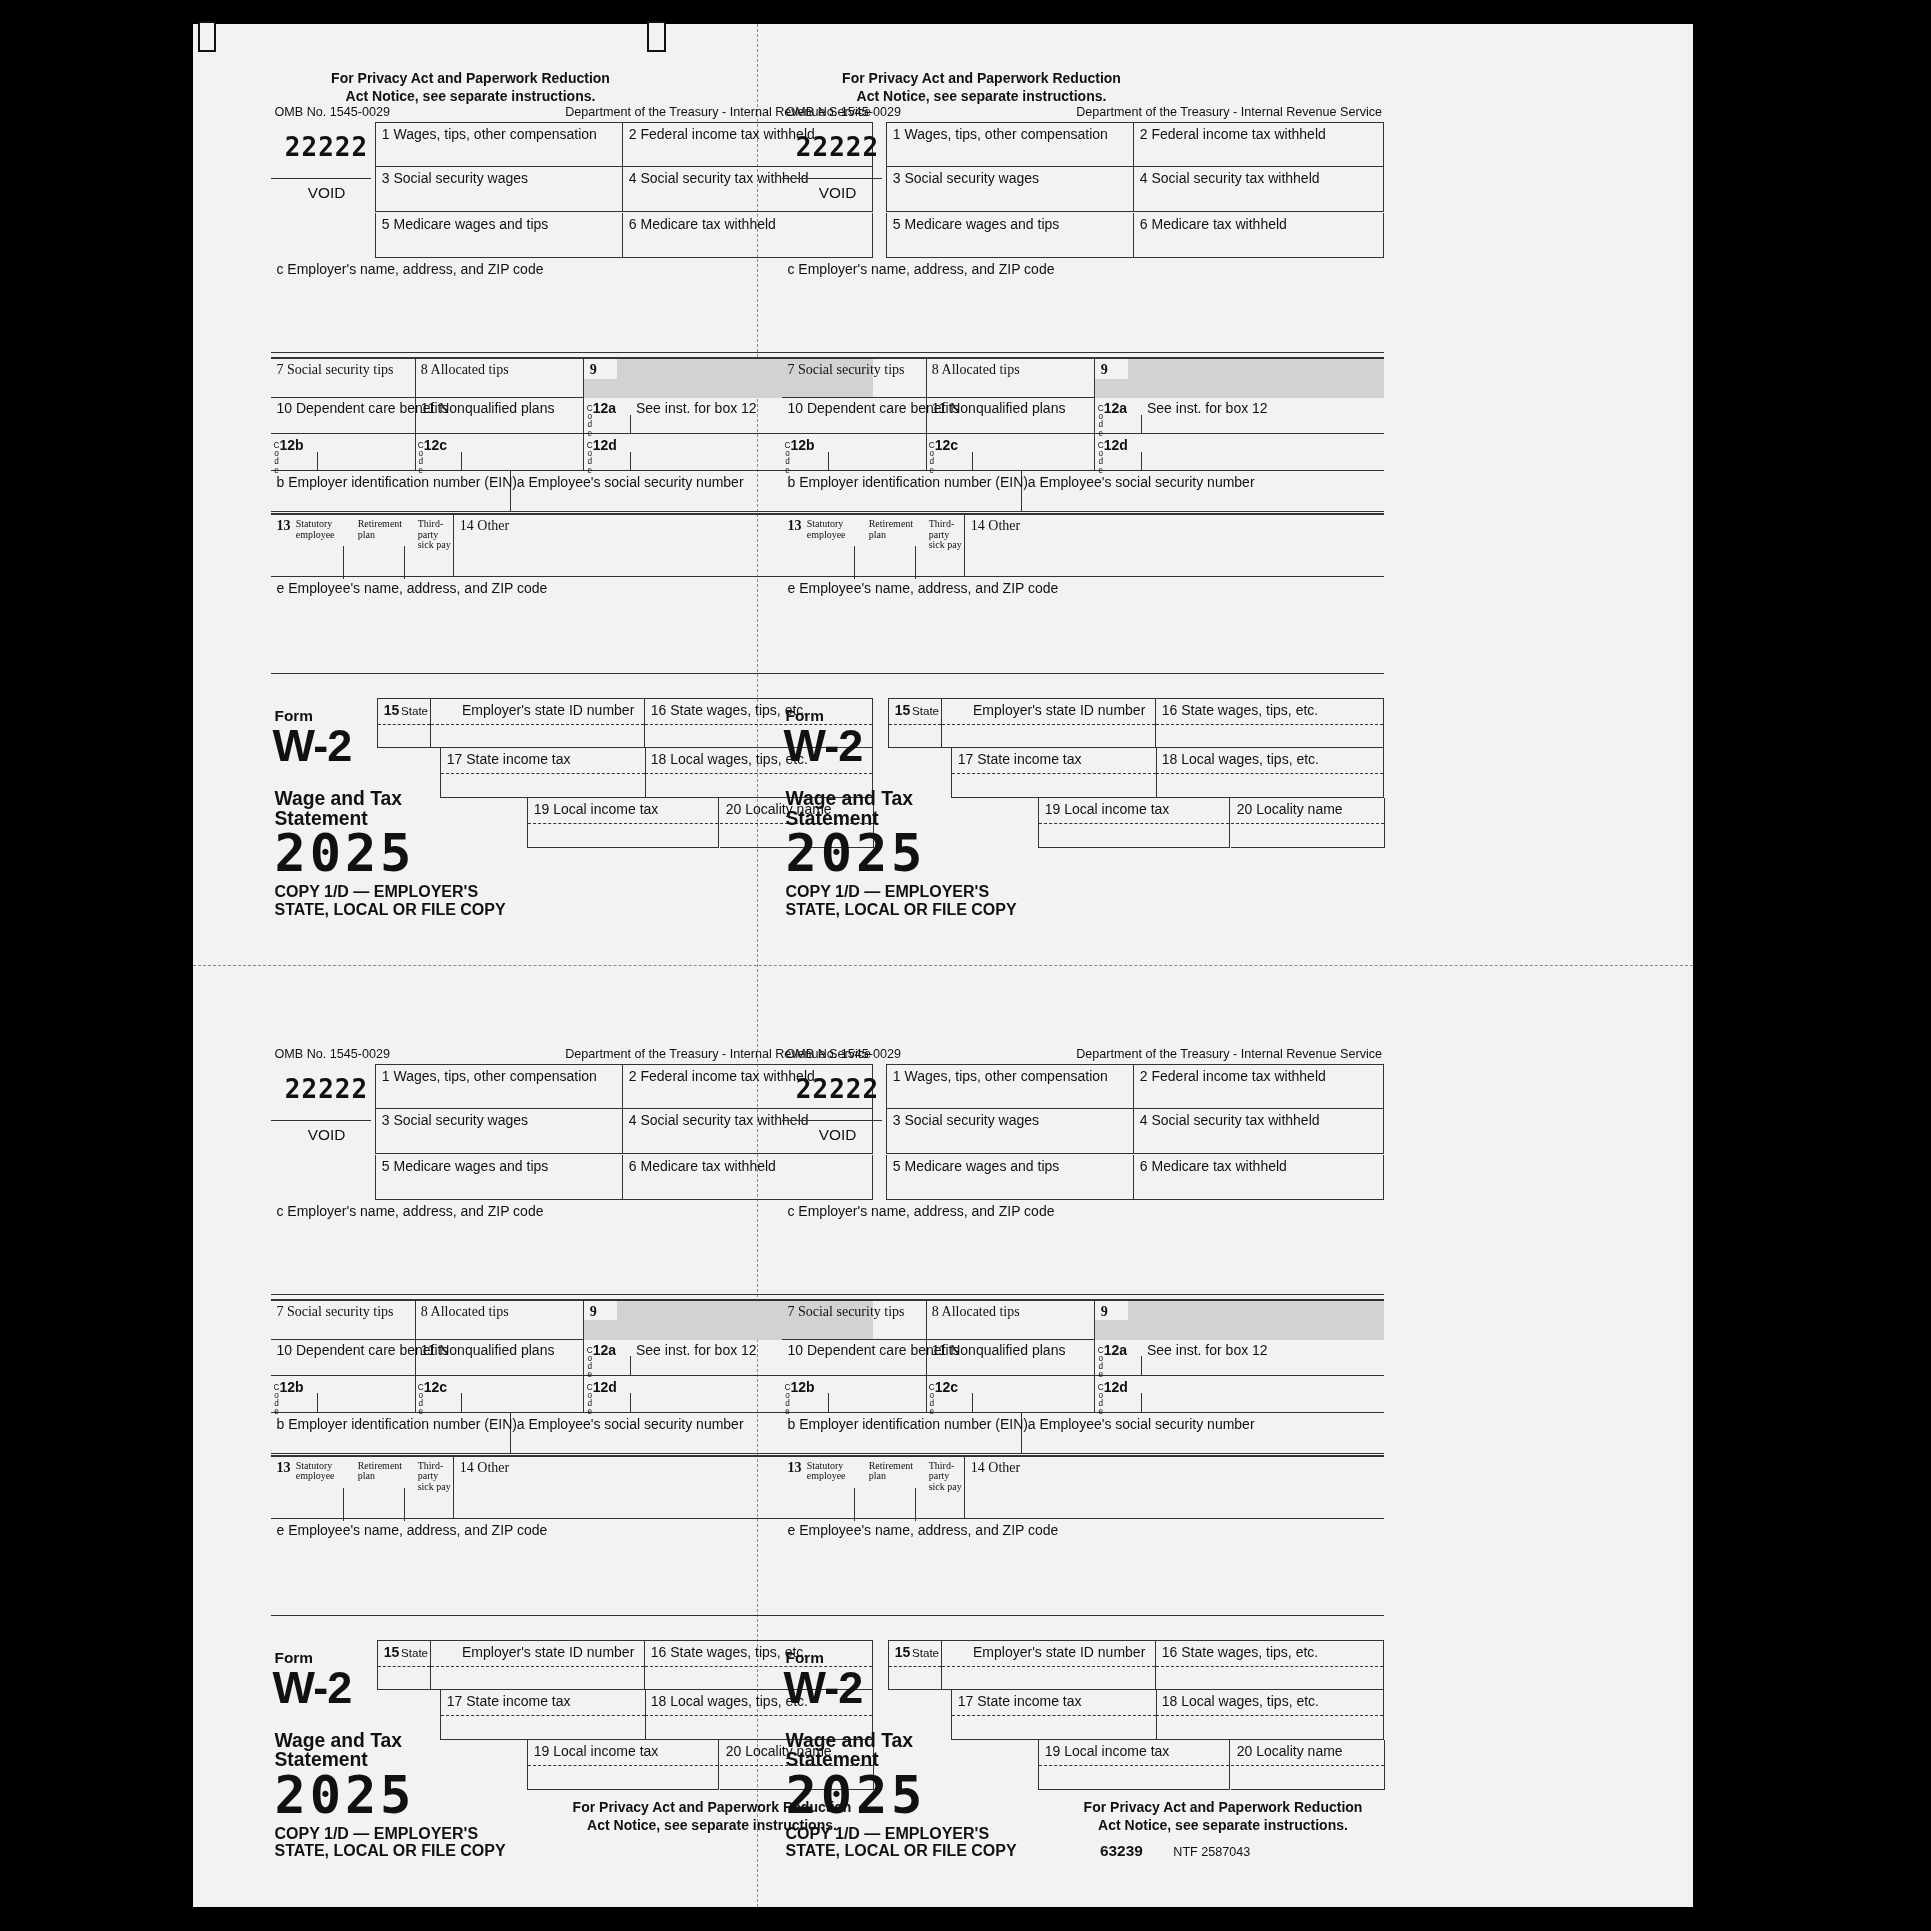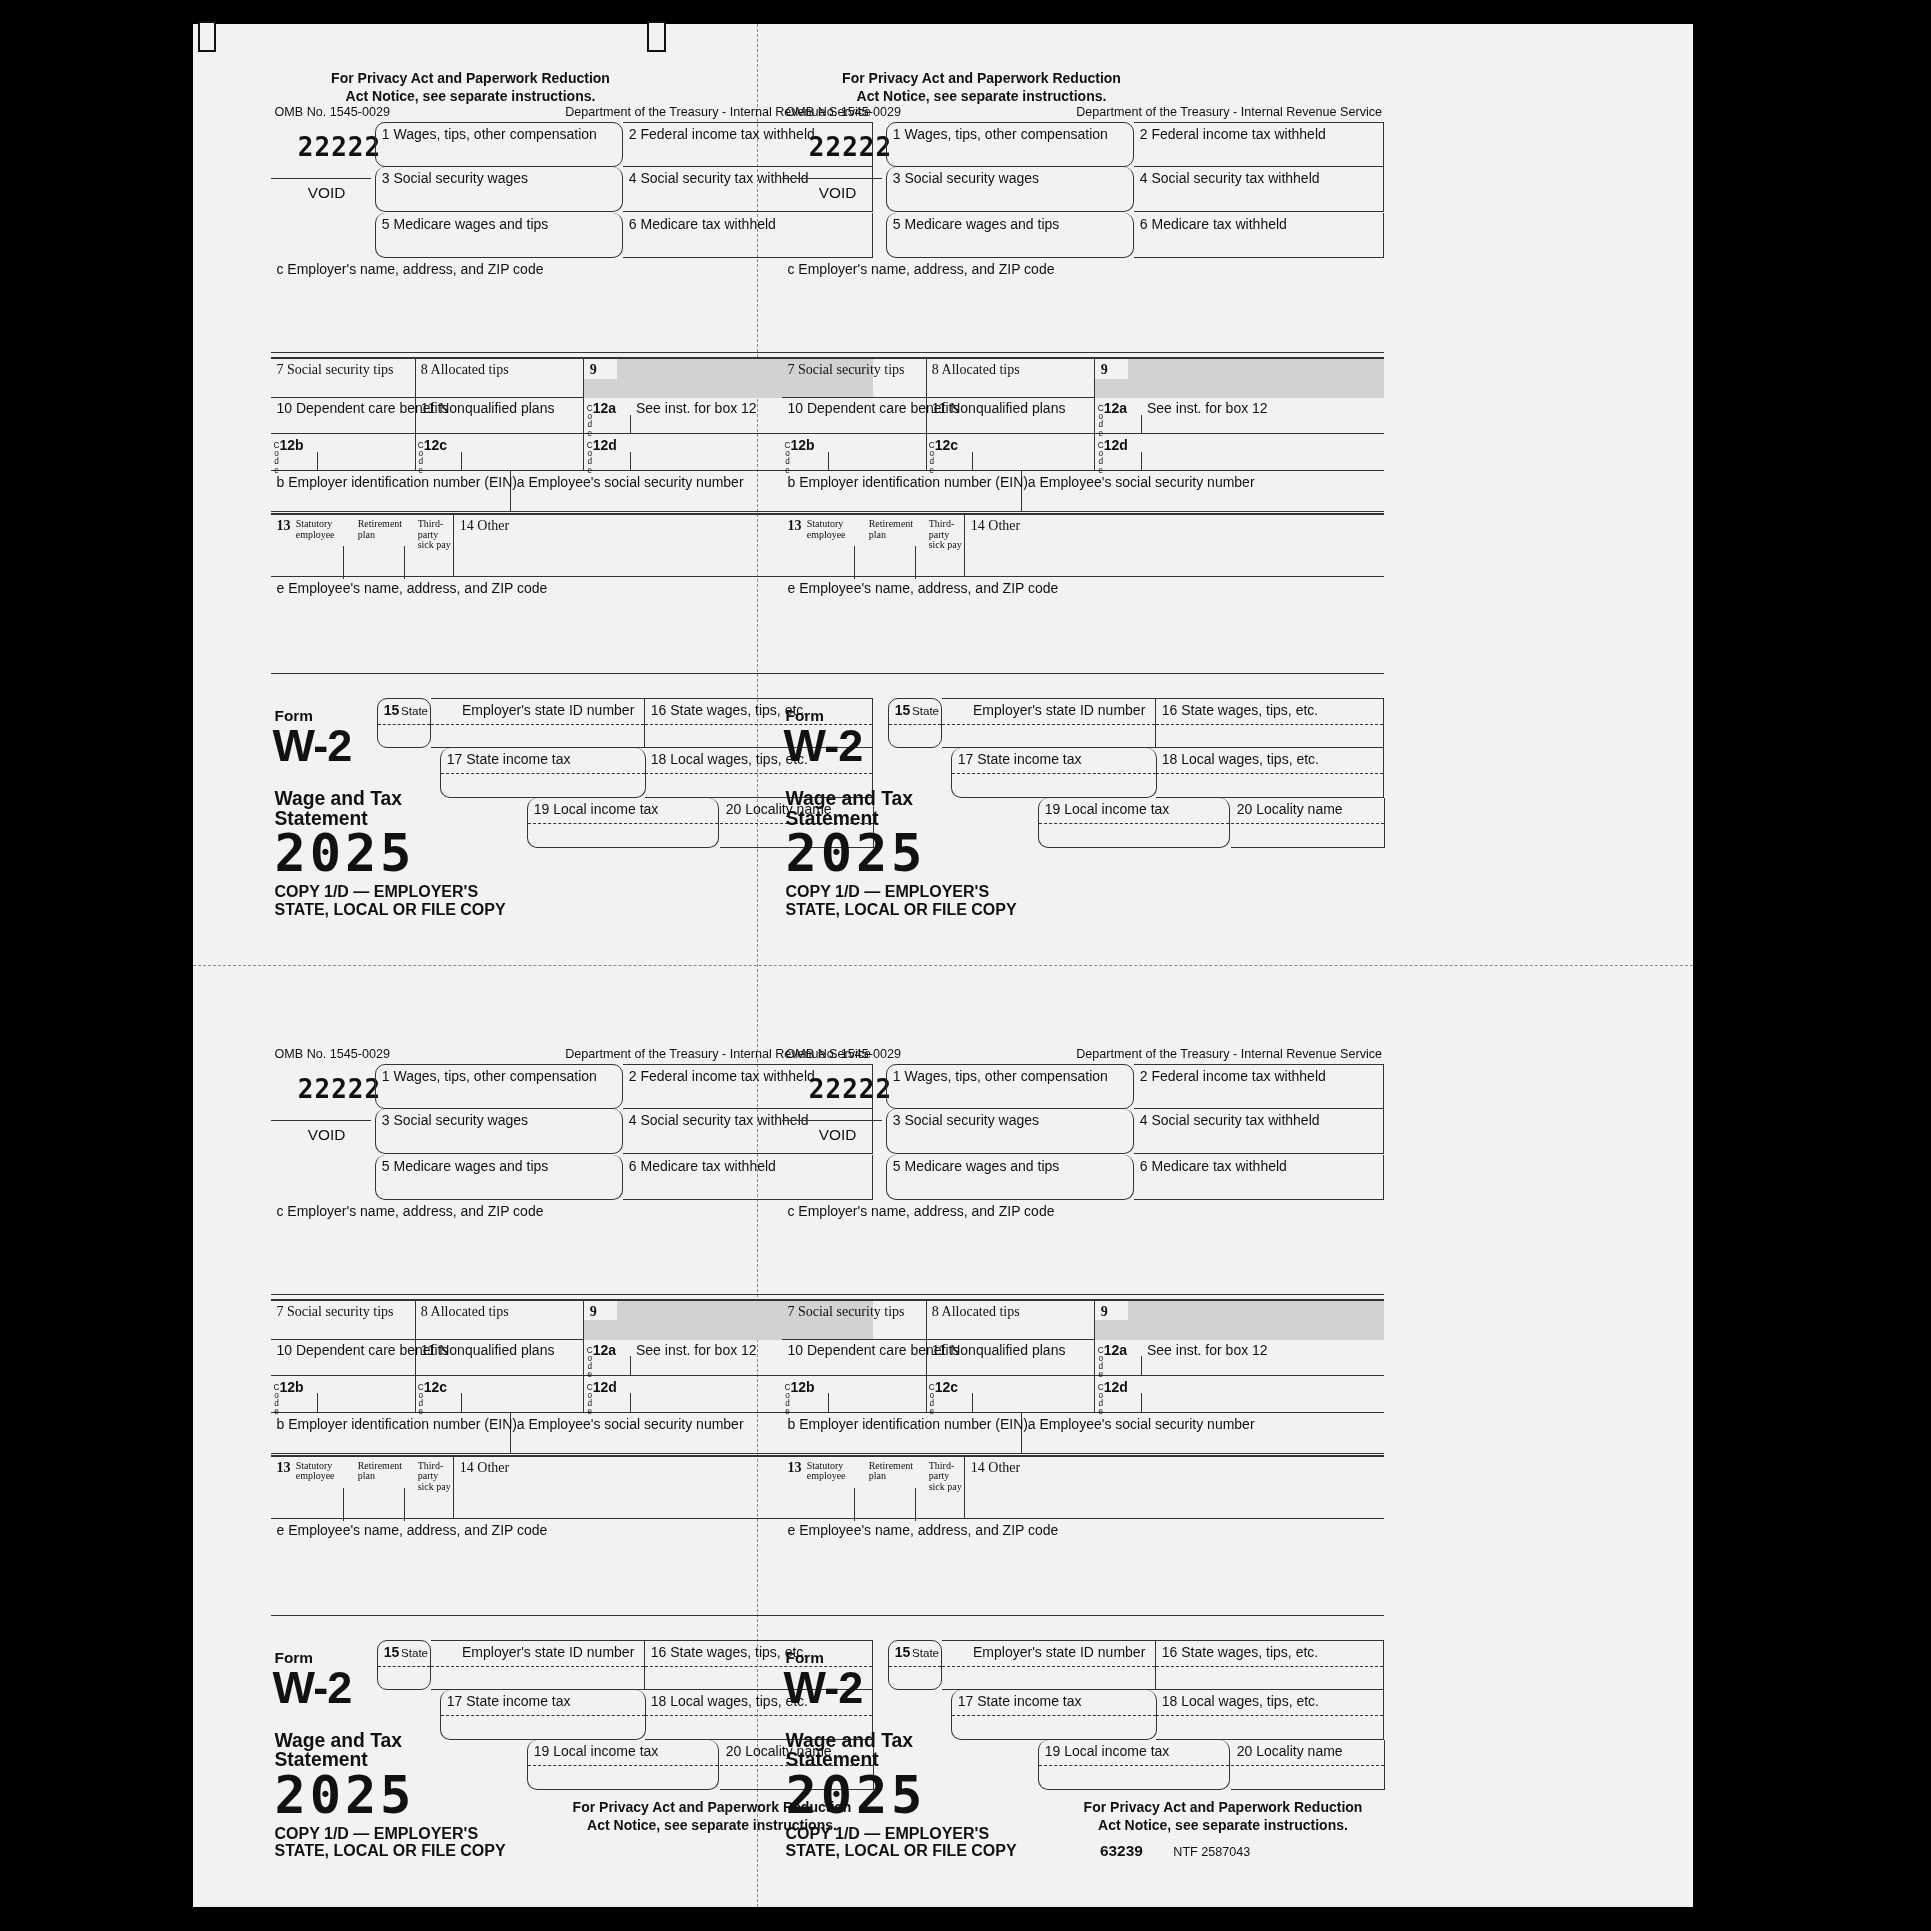--- a/index.html
+++ b/index.html
@@ -26,34 +26,34 @@
   .privacy{
     position:absolute; font-size:14px; font-weight:bold; line-height:1.25;
     text-align:center; white-space:pre-line;
   }
   .privacy.top{ left:50px; top:29px; width:319px; }
 
   .omb{position:absolute; left:13.5px; top:64px; font-size:12.6px;}
   .treasury{position:absolute; right:1.9px; top:64px; font-size:12.6px; white-space:nowrap;}
 
   .void-num{
-    position:absolute; left:34px; top:91px; width:89px; text-align:center;
+    position:absolute; left:21px; top:91px; width:89px; text-align:center;
     font-family:"DejaVu Sans Mono",monospace; font-size:26px; letter-spacing:1px;
     font-weight:600;
   }
   .void-lbl{position:absolute; left:21px; top:143px; width:89px; text-align:center; font-size:15.4px;}
   .void-rule{position:absolute; left:9.7px; top:137px; width:100px; border-top:1.4px solid #333;}
 
   
   .fb{position:absolute; box-sizing:border-box;}
   .fb .lbl{position:absolute; left:5.8px; top:2.9px; font-size:14px; white-space:nowrap;}
 
   .bt{border-top:1.5px solid #333;}
   .bb{border-bottom:1.5px solid #333;}
-  .bl{border-left:1.5px solid #333;border-radius:10px;}
+  .bl{border-left:1.5px solid #333;}
   .br{border-right:1.5px solid #333;}
   .thick-t{border-top:2.5px solid #333;font-family:Liberation Serif, serif;}
 
   .dashrow{position:absolute; left:0; right:0; border-top:1.5px dashed #333;}
 
   .shade9{position:absolute; background:#d2d2d2;}
   .nine-white{position:absolute; background:#f2f2f2; width:33px; height:19.3px; left:0; top:0;}
 
   .codev{
     position:absolute; font-size:8.2px; line-height:8.2px; width:7.7px;

